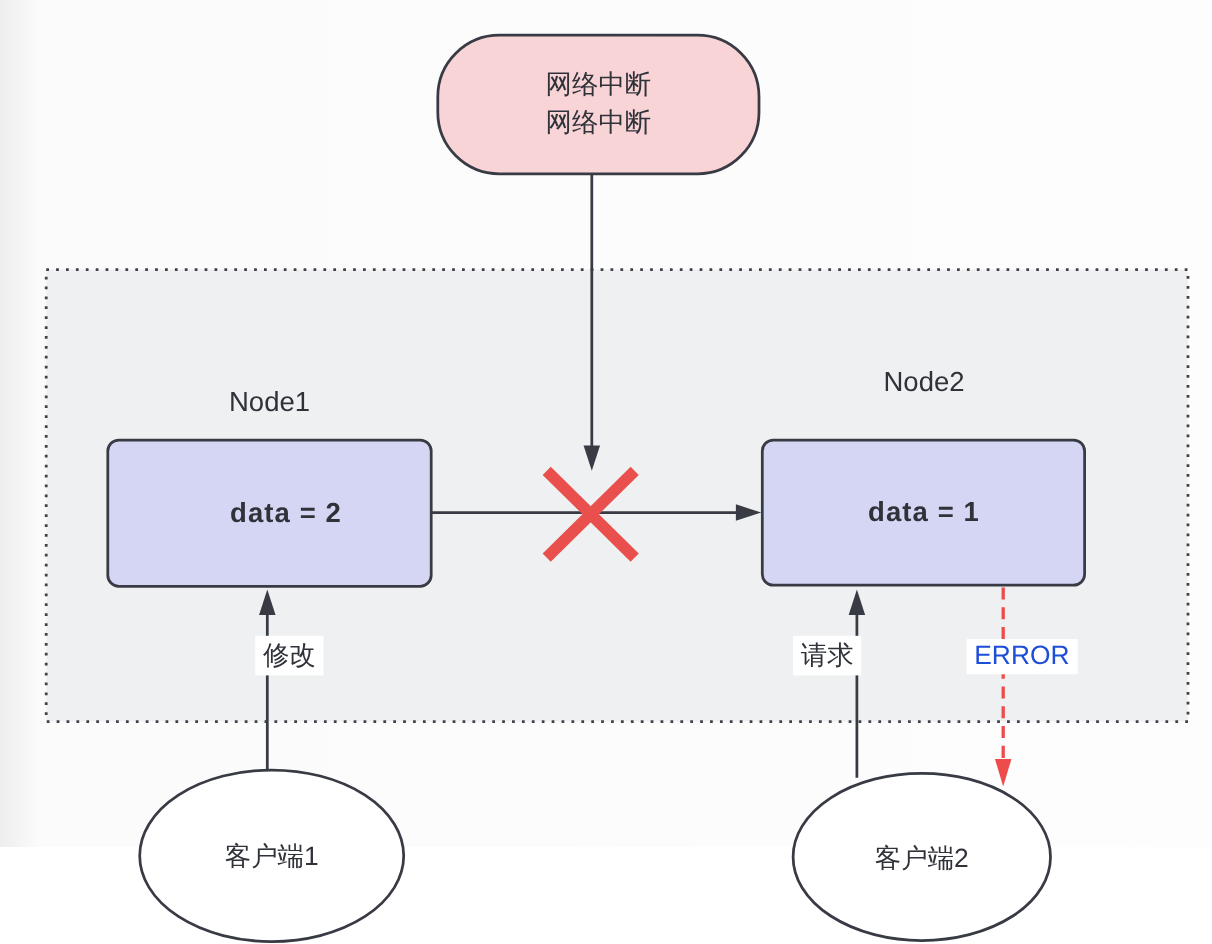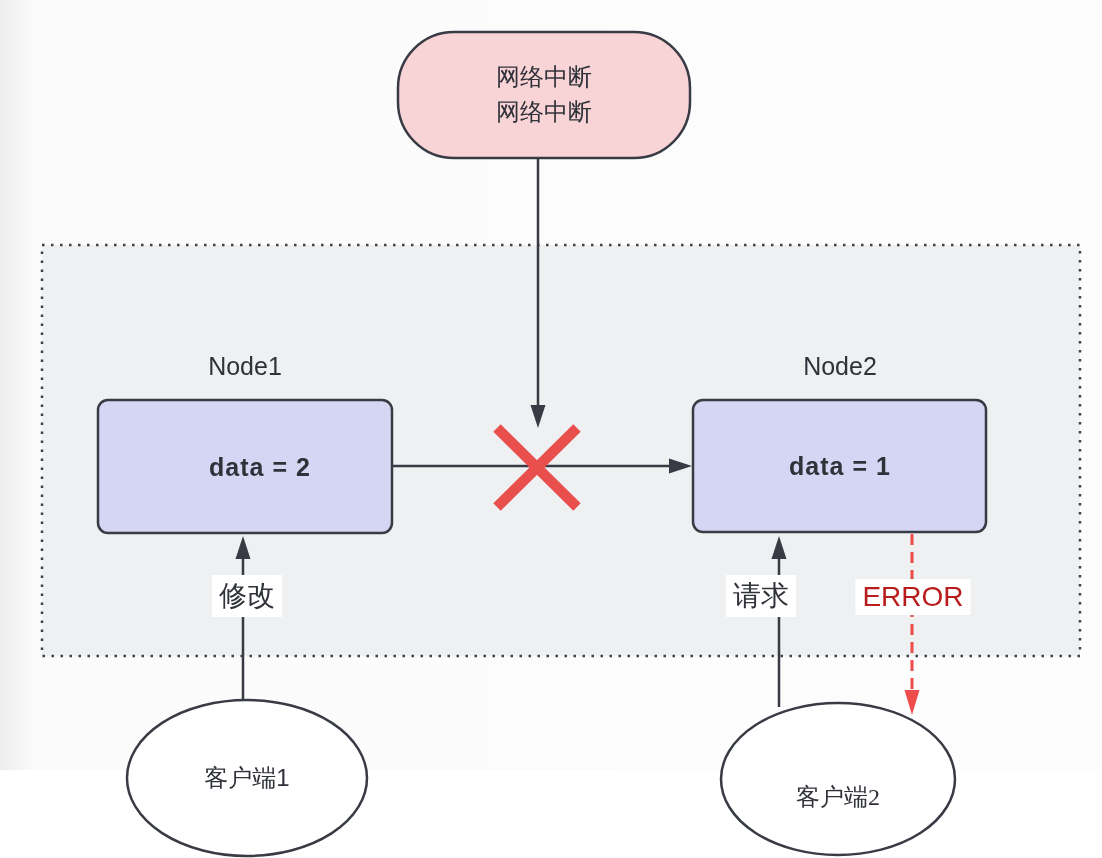--- a/index.html
+++ b/index.html
@@ -20,23 +20,24 @@
     color:#30323a;
     white-space:nowrap;
     text-align:center;
   }
   .shape-title{font-size:25px;text-align:center;}
   .data-text{font-size:25px;font-weight:600;letter-spacing:1px;}
   .stadium-text{font-size:24px;line-height:1.45;}
   .edge-chip{
     background:#ffffff;
     padding:2px 7px;
-    font-size:28px;
+    font-size:24px;
+    margin-left:16px;
   }
-  .edge-chip.error{color:#b91c1c;}
+  .edge-chip.error{color:#1d4ed8;}
   .client-text{font-size:24px;}
 </style>
 </head>
 <body>
 
 <div class="canvas">
 
   <svg width="1102" height="858" viewBox="0 0 1102 858">
 
     <rect x="42" y="245" width="1038" height="411" stroke="#3f4149" stroke-width="2.5" stroke-dasharray="2.5 6.5" fill="#eff0f1"></rect>
@@ -69,25 +70,25 @@
     <ellipse cx="247" cy="778" rx="120" ry="78" stroke="#383b44" stroke-width="2.5" fill="#ffffff"></ellipse>
     <ellipse cx="838" cy="779" rx="117" ry="76" stroke="#383b44" stroke-width="2.5" fill="#ffffff"></ellipse>
   </svg>
 
   <div class="lbl stadium-text" style="left:544px;top:95px;">
     <div>网络中断</div>
     <div>网络中断</div>
   </div>
 
   <div class="lbl shape-title" style="left:245px;top:366px;">Node1</div>
-  <div class="lbl shape-title" style="left:840px;top:366px;">Node2</div>
+  <div class="lbl shape-title" style="left:840px;top:348px;">Node2</div>
 
   <div class="lbl data-text" style="left:245px;top:467px;margin-left:15px;">data = 2</div>
   <div class="lbl data-text" style="left:840px;top:466px;text-align:center;">data = 1</div>
 
   <div class="lbl edge-chip" style="left:247px;top:596px;">修改</div>
-  <div class="lbl edge-chip" style="left:761px;top:596px;">请求</div>
+  <div class="lbl edge-chip" style="left:736px;top:596px;">请求</div>
   <div class="lbl edge-chip error" style="left:913px;top:597px;">ERROR</div>
 
   <div class="lbl client-text" style="left:247px;top:778px;">客户端1</div>
-  <div class="lbl client-text" style="left:838px;top:797px;font-family:Liberation Serif, serif;">客户端2</div>
+  <div class="lbl client-text" style="left:838px;top:780px;">客户端2</div>
 
 </div>
 
 </body></html>

